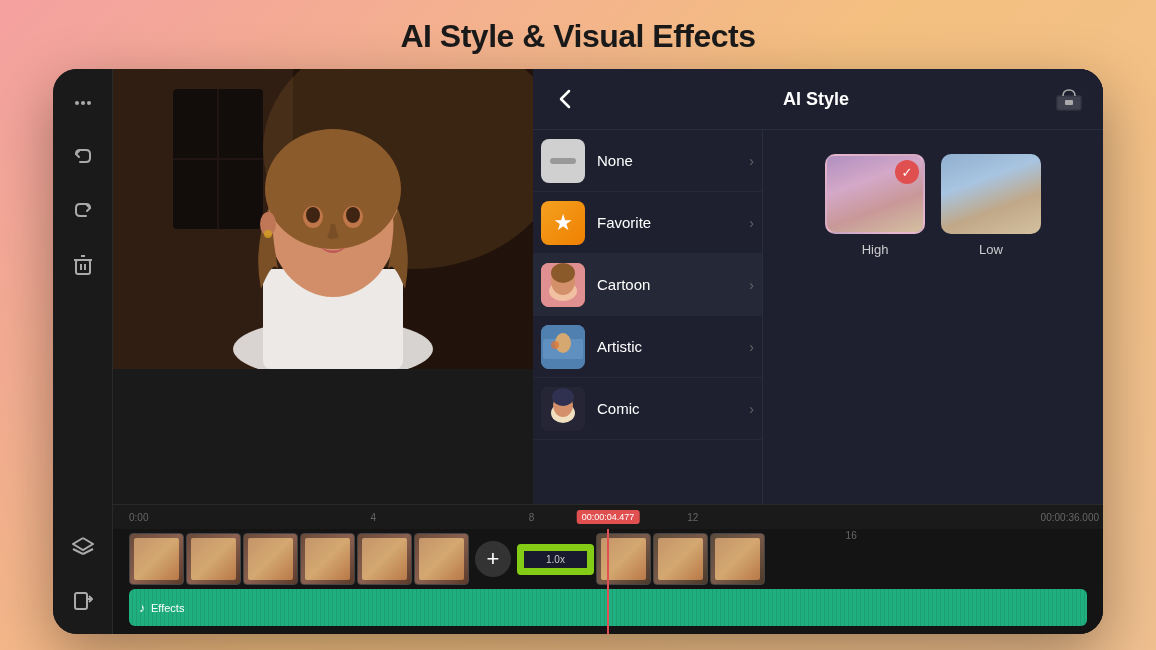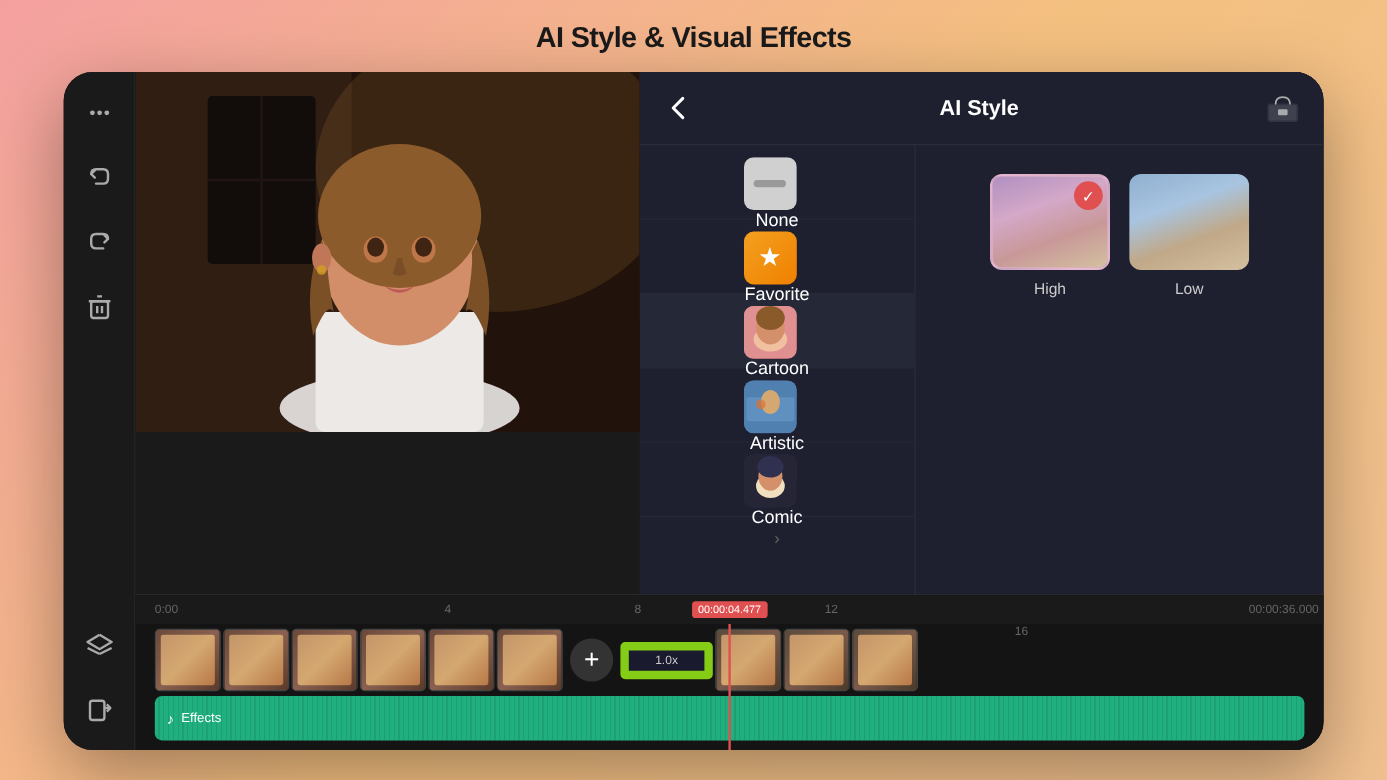--- a/index.html
+++ b/index.html
@@ -8,21 +8,21 @@
       height: 650px;
       background: linear-gradient(135deg, #f4a0a0 0%, #f4c080 50%, #f0c090 100%);
       font-family: -apple-system, BlinkMacSystemFont, 'Helvetica Neue', Arial, sans-serif;
       overflow: hidden;
       display: flex;
       flex-direction: column;
       align-items: center;
     }
 
     .page-title {
-      font-size: 24px;
+      font-size: 32px;
       font-weight: 800;
       color: #1a1a1a;
       margin-top: 18px;
       margin-bottom: 14px;
       letter-spacing: -0.5px;
     }
 
     .tablet-frame {
       width: 1050px;
       height: 565px;
@@ -154,25 +154,24 @@
     
     .style-list {
       width: 230px;
       overflow-y: auto;
       border-right: 1px solid #2a2d3e;
     }
 
     .style-item {
       display: flex;
       align-items: center;
-      padding: 10px 28px;
+      padding: 10px 8px;
       cursor: pointer;
       border-bottom: 1px solid #252836;
       height: 62px;
-      flex-direction: column;
     }
 
     .style-item:hover, .style-item.active {
       background: #252836;
     }
 
     .style-thumb {
       width: 44px;
       height: 44px;
       border-radius: 8px;

